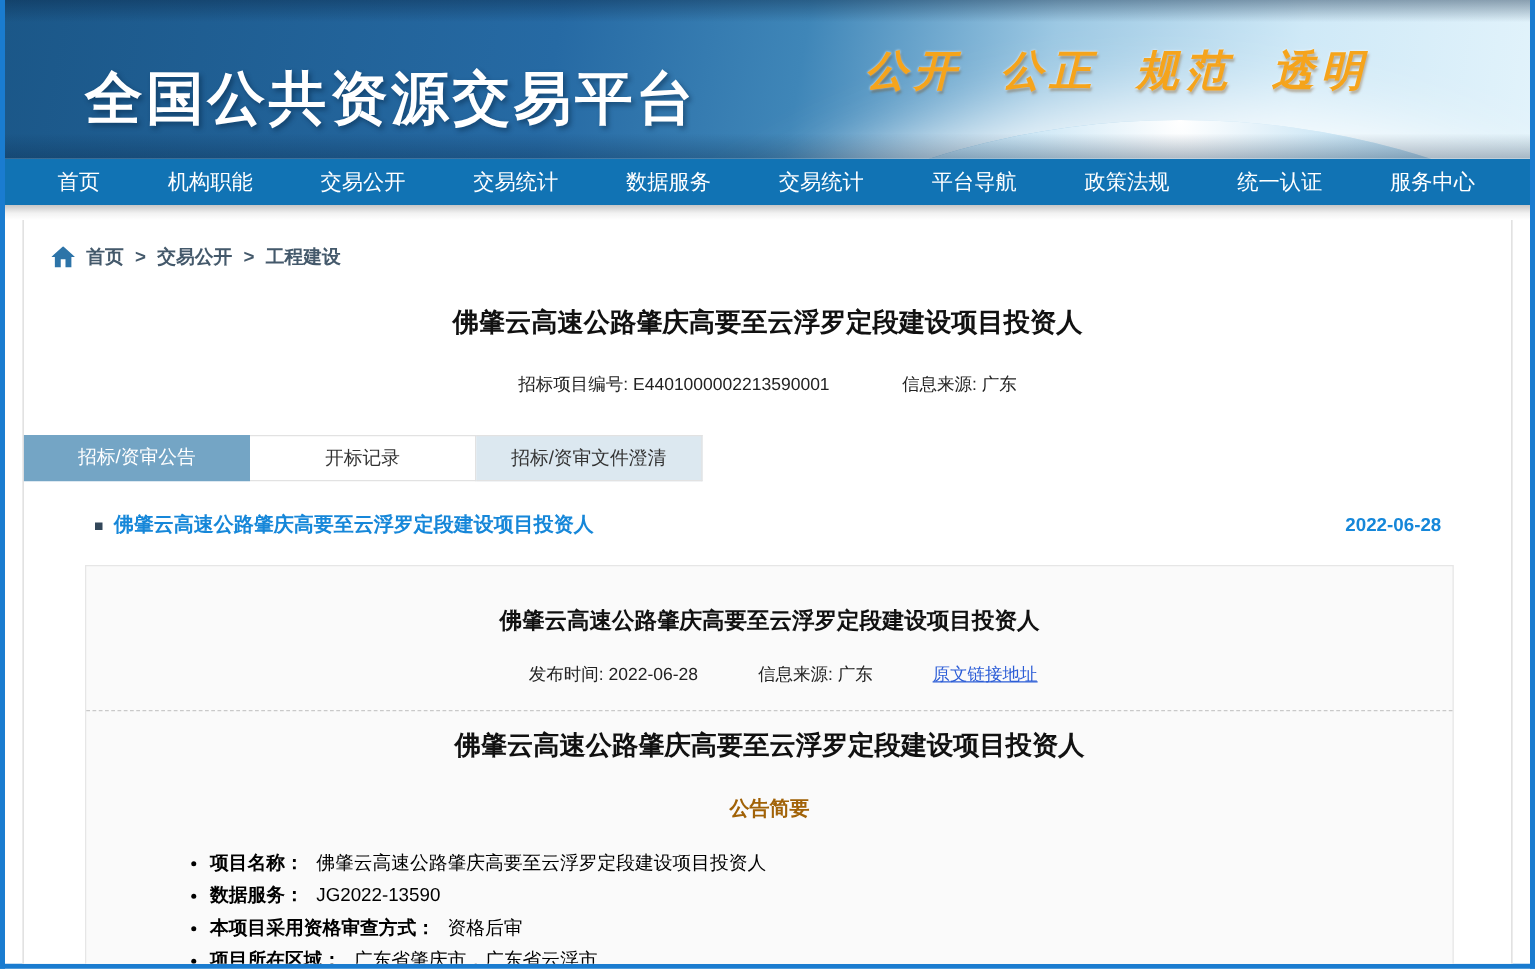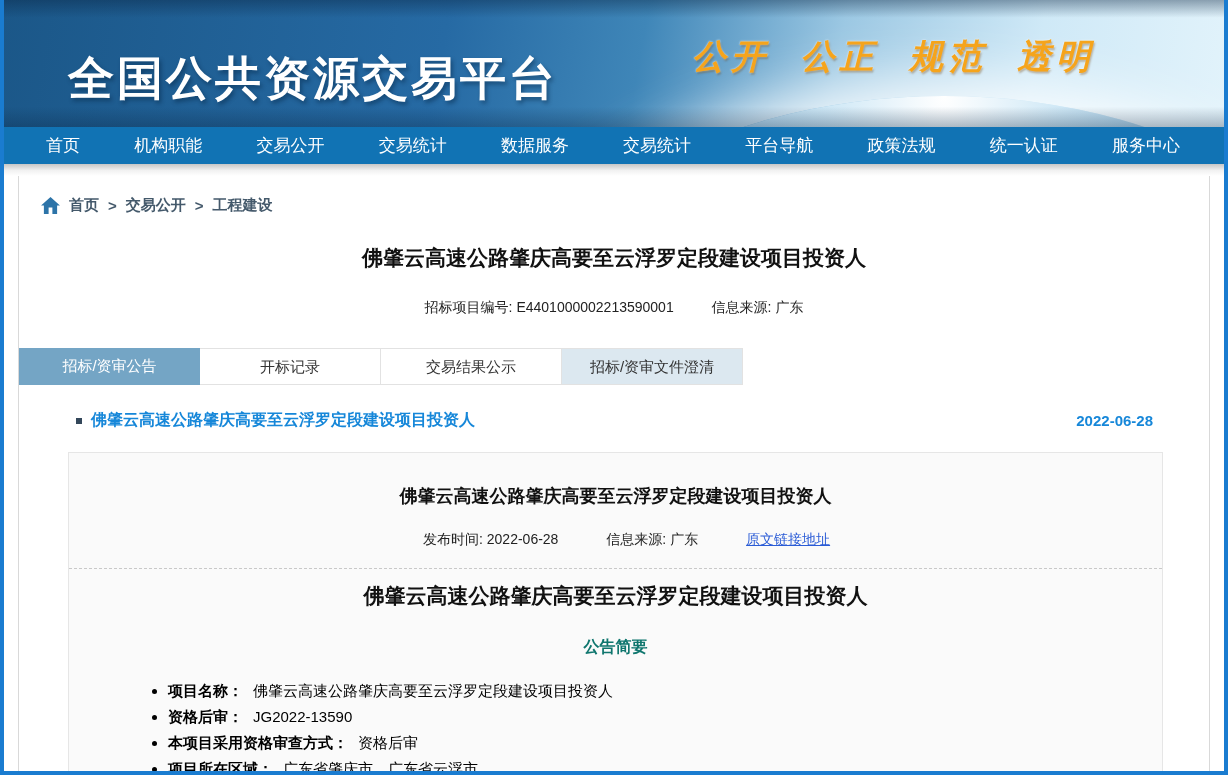--- a/index.html
+++ b/index.html
@@ -57,21 +57,21 @@
   .breadcrumb {
     display: flex; align-items: center; gap: 9px;
     padding: 20px 0 0 22px; font-size: 15px; font-weight: bold; color: #44596b;
   }
   .breadcrumb a { color: #44596b; text-decoration: none; }
   .crumb-sep { font-weight: bold; color: #44596b; }
   .home-ic { width: 19px; height: 17px; display: inline-block; }
   
   .article-title { text-align: center; margin: 29px 0 0; font-size: 21px; font-weight: bold; color: #111; }
   .article-meta { text-align: center; margin-top: 27px; font-size: 14px; color: #222; }
-  .article-meta .grp { margin: 0 17px; text-align: right; }
+  .article-meta .grp { margin: 0 27px; text-align: right; }
   .article-meta .lbl { margin-right: 4px; }
   
   .tabs { display: flex; margin-top: 31px; }
   .tab {
     width: 181px; height: 37px; line-height: 36px; text-align: center;
     font-size: 15px; color: #333; background: #fff; border: 1px solid #e2e2e2; cursor: pointer;
   }
   .tab + .tab { border-left: none; }
   .tab.active { background: #74a5c5; color: #fff; border: none; }
   .tab.shaded { background: #dce8f0; }
@@ -85,21 +85,21 @@
     margin: 21px 46px 0 49px; background: #fafafa; border: 1px solid #e6e6e6;
     padding: 31px 0 40px;
   }
   .d-title { text-align: center; margin: 0; font-size: 18px; font-weight: bold; color: #111; }
   .d-meta { text-align: center; margin-top: 23px; font-size: 14px; color: #222; }
   .d-meta .grp { margin: 0 22px; }
   .d-meta .lbl { margin-right: 4px; }
   .orig-link { color: #2b5cd6; text-decoration: underline; margin-left: 22px; }
   .dashed-sep { border-top: 1px dashed #c9c9c9; margin-top: 19px; }
   .d-title2 { text-align: center; margin: 13px 0 0; font-size: 21px; font-weight: bold; color: #111; }
-  .summary-heading { text-align: center; margin-top: 27px; font-size: 16px; font-weight: bold; color: #0f766e; }
+  .summary-heading { text-align: center; margin-top: 27px; font-size: 16px; font-weight: bold; color: #a16207; }
   .d-list { margin: 24px 0 0; padding-left: 99px; }
   .d-list li { font-size: 15px; color: #000; margin-bottom: 9px; line-height: 17px; }
   .d-list li b { margin-right: 10px; }
 </style>
 </head>
 <body>
 
 <div class="window">
 
   <div class="banner">
@@ -143,21 +143,20 @@
         <span class="lbl">招标项目编号:</span><span>E4401000002213590001</span>
       </span>
       <span class="grp">
         <span class="lbl">信息来源:</span><span>广东</span>
       </span>
     </div>
 
     <div class="tabs">
       <div class="tab active">招标/资审公告</div>
       <div class="tab">开标记录</div>
-      <div class="tab">交易结果公示</div>
       <div class="tab shaded">招标/资审文件澄清</div>
     </div>
 
     <div class="list-row">
       <span class="sq-bullet"></span>
       <a href="#" class="list-link">佛肇云高速公路肇庆高要至云浮罗定段建设项目投资人</a>
       <span class="list-date">2022-06-28</span>
     </div>
 
     <div class="detail-box">
@@ -173,21 +172,21 @@
         <a href="#" class="orig-link">原文链接地址</a>
       </div>
 
       <div class="dashed-sep"></div>
 
       <h3 class="d-title2">佛肇云高速公路肇庆高要至云浮罗定段建设项目投资人</h3>
       <div class="summary-heading">公告简要</div>
 
       <ul class="d-list">
         <li><b>项目名称：</b><span>佛肇云高速公路肇庆高要至云浮罗定段建设项目投资人</span></li>
-        <li><b>资格后审：</b><span>JG2022-13590</span></li>
+        <li><b>数据服务：</b><span>JG2022-13590</span></li>
         <li><b>本项目采用资格审查方式：</b><span>资格后审</span></li>
         <li><b>项目所在区域：</b><span>广东省肇庆市，广东省云浮市</span></li>
 
       </ul>
     </div>
 
   </div>
 </div>
 
 </body></html>

